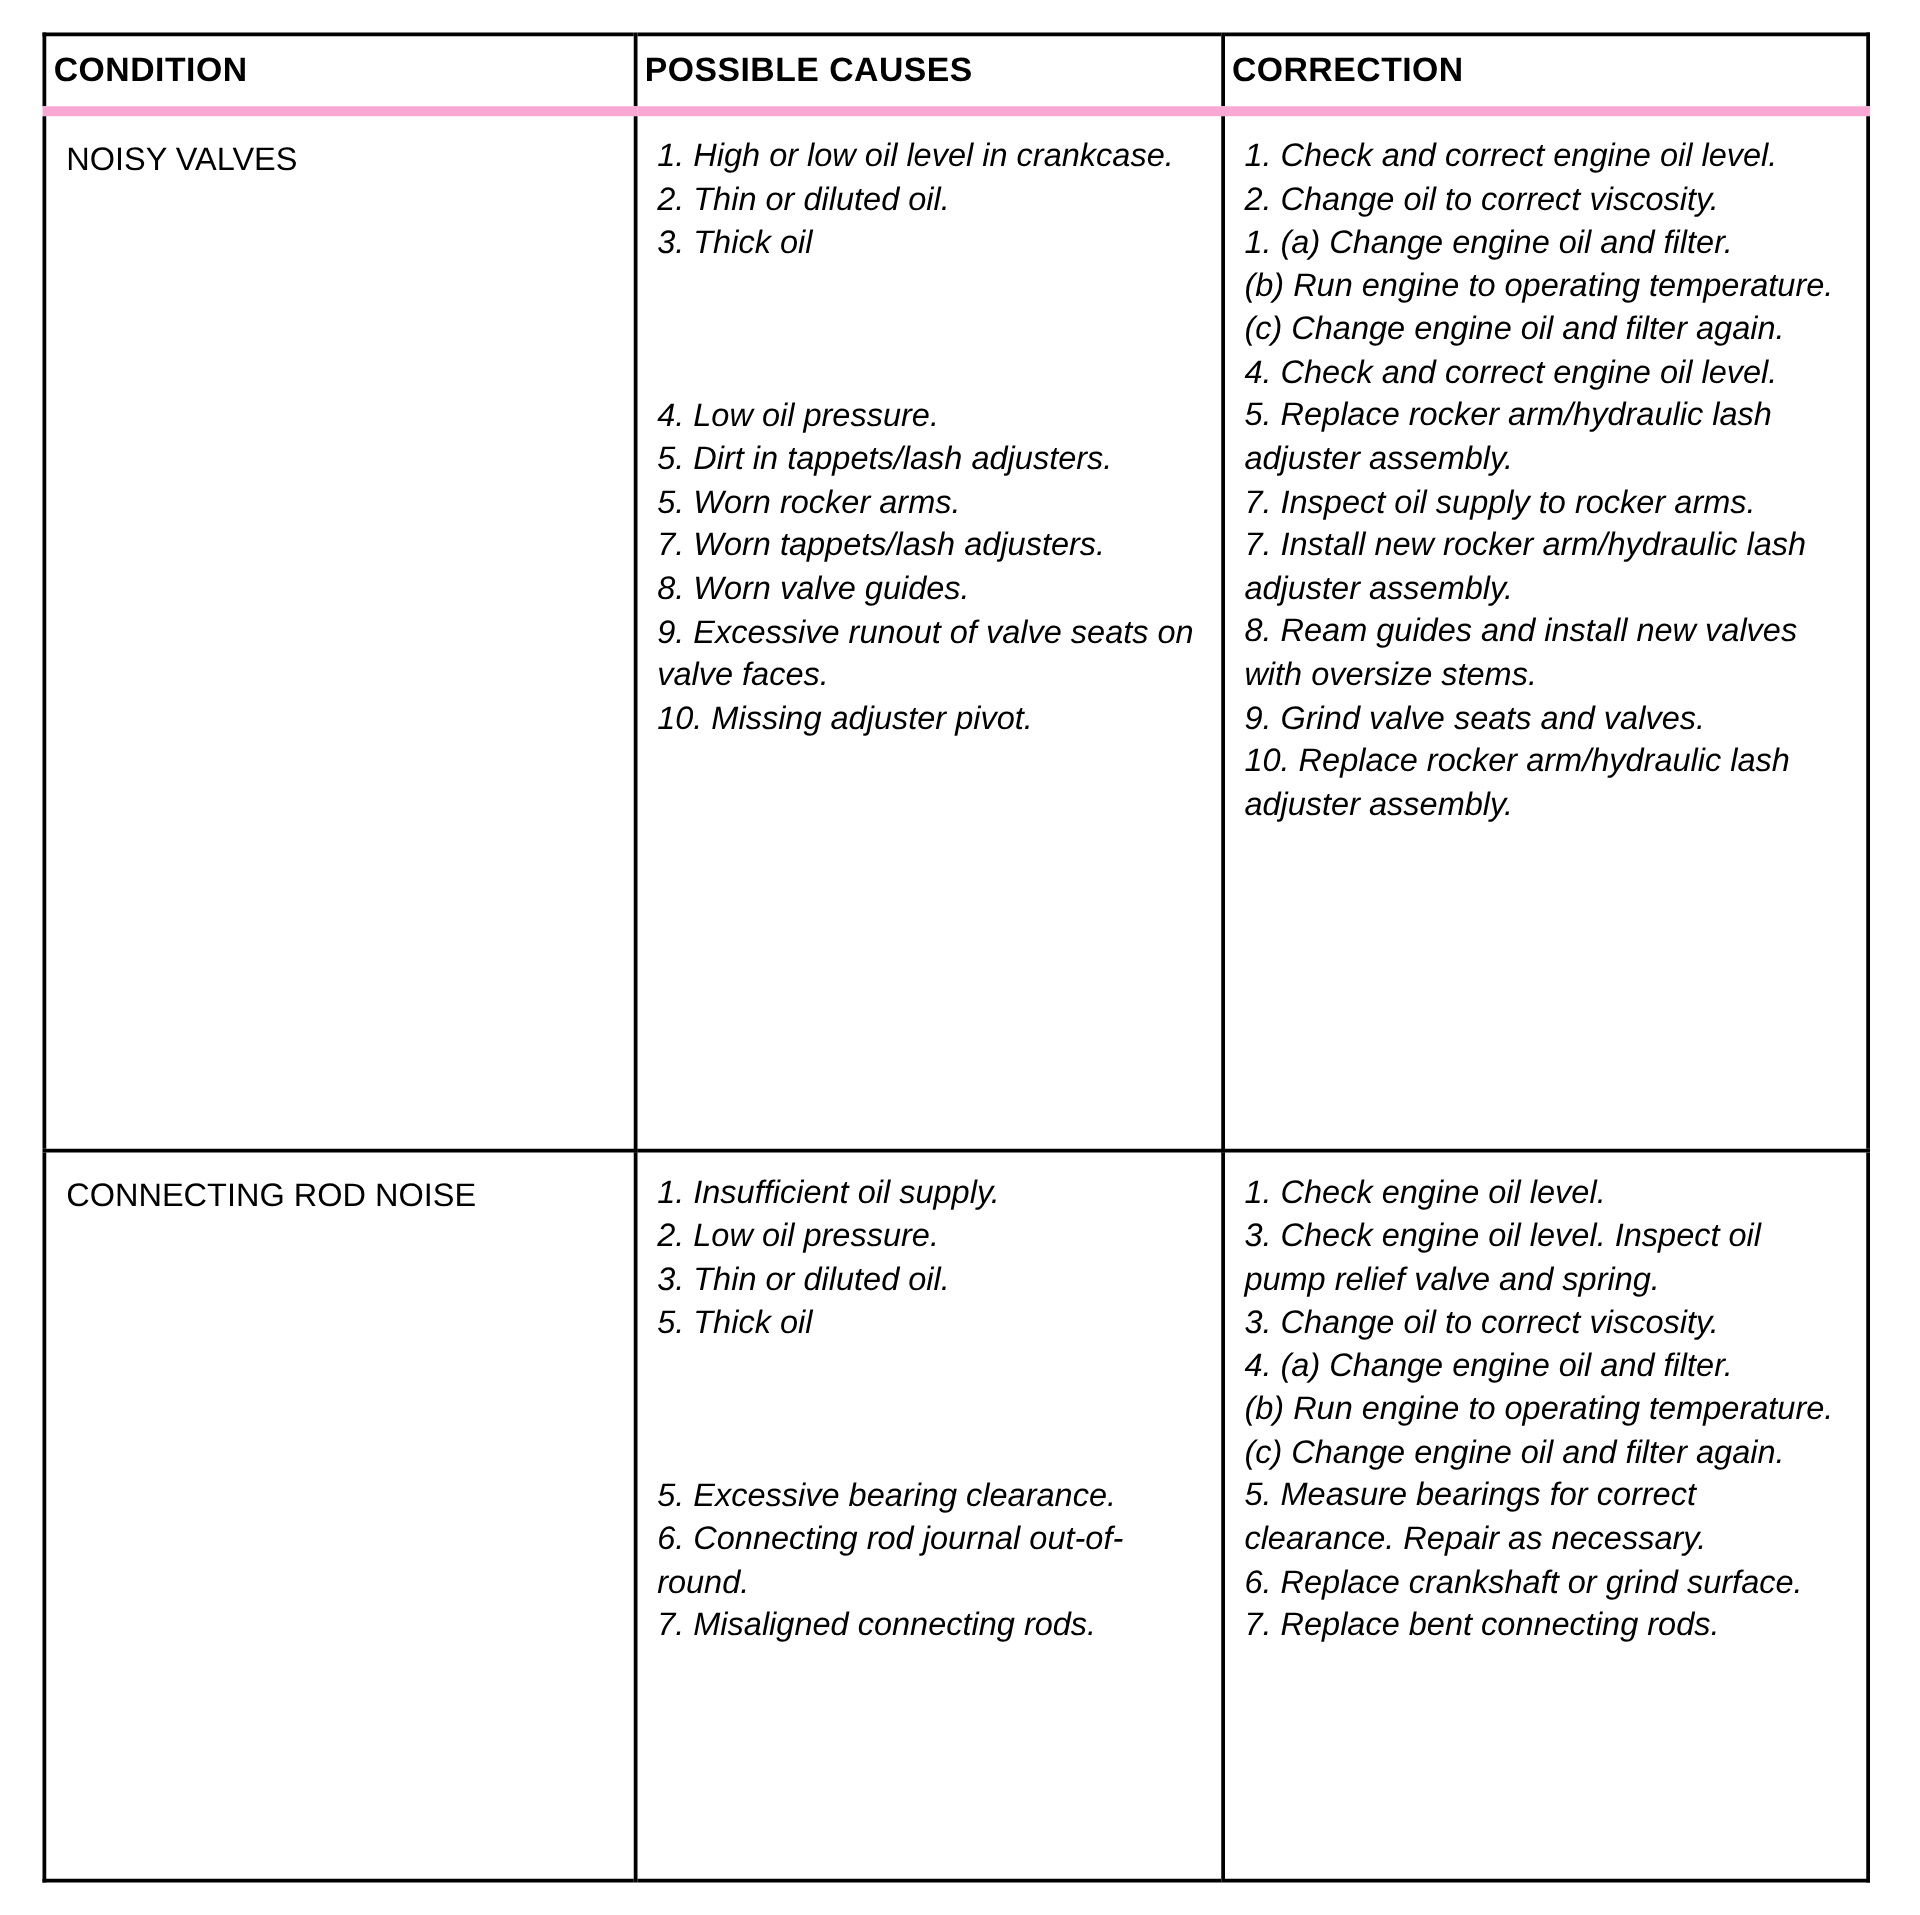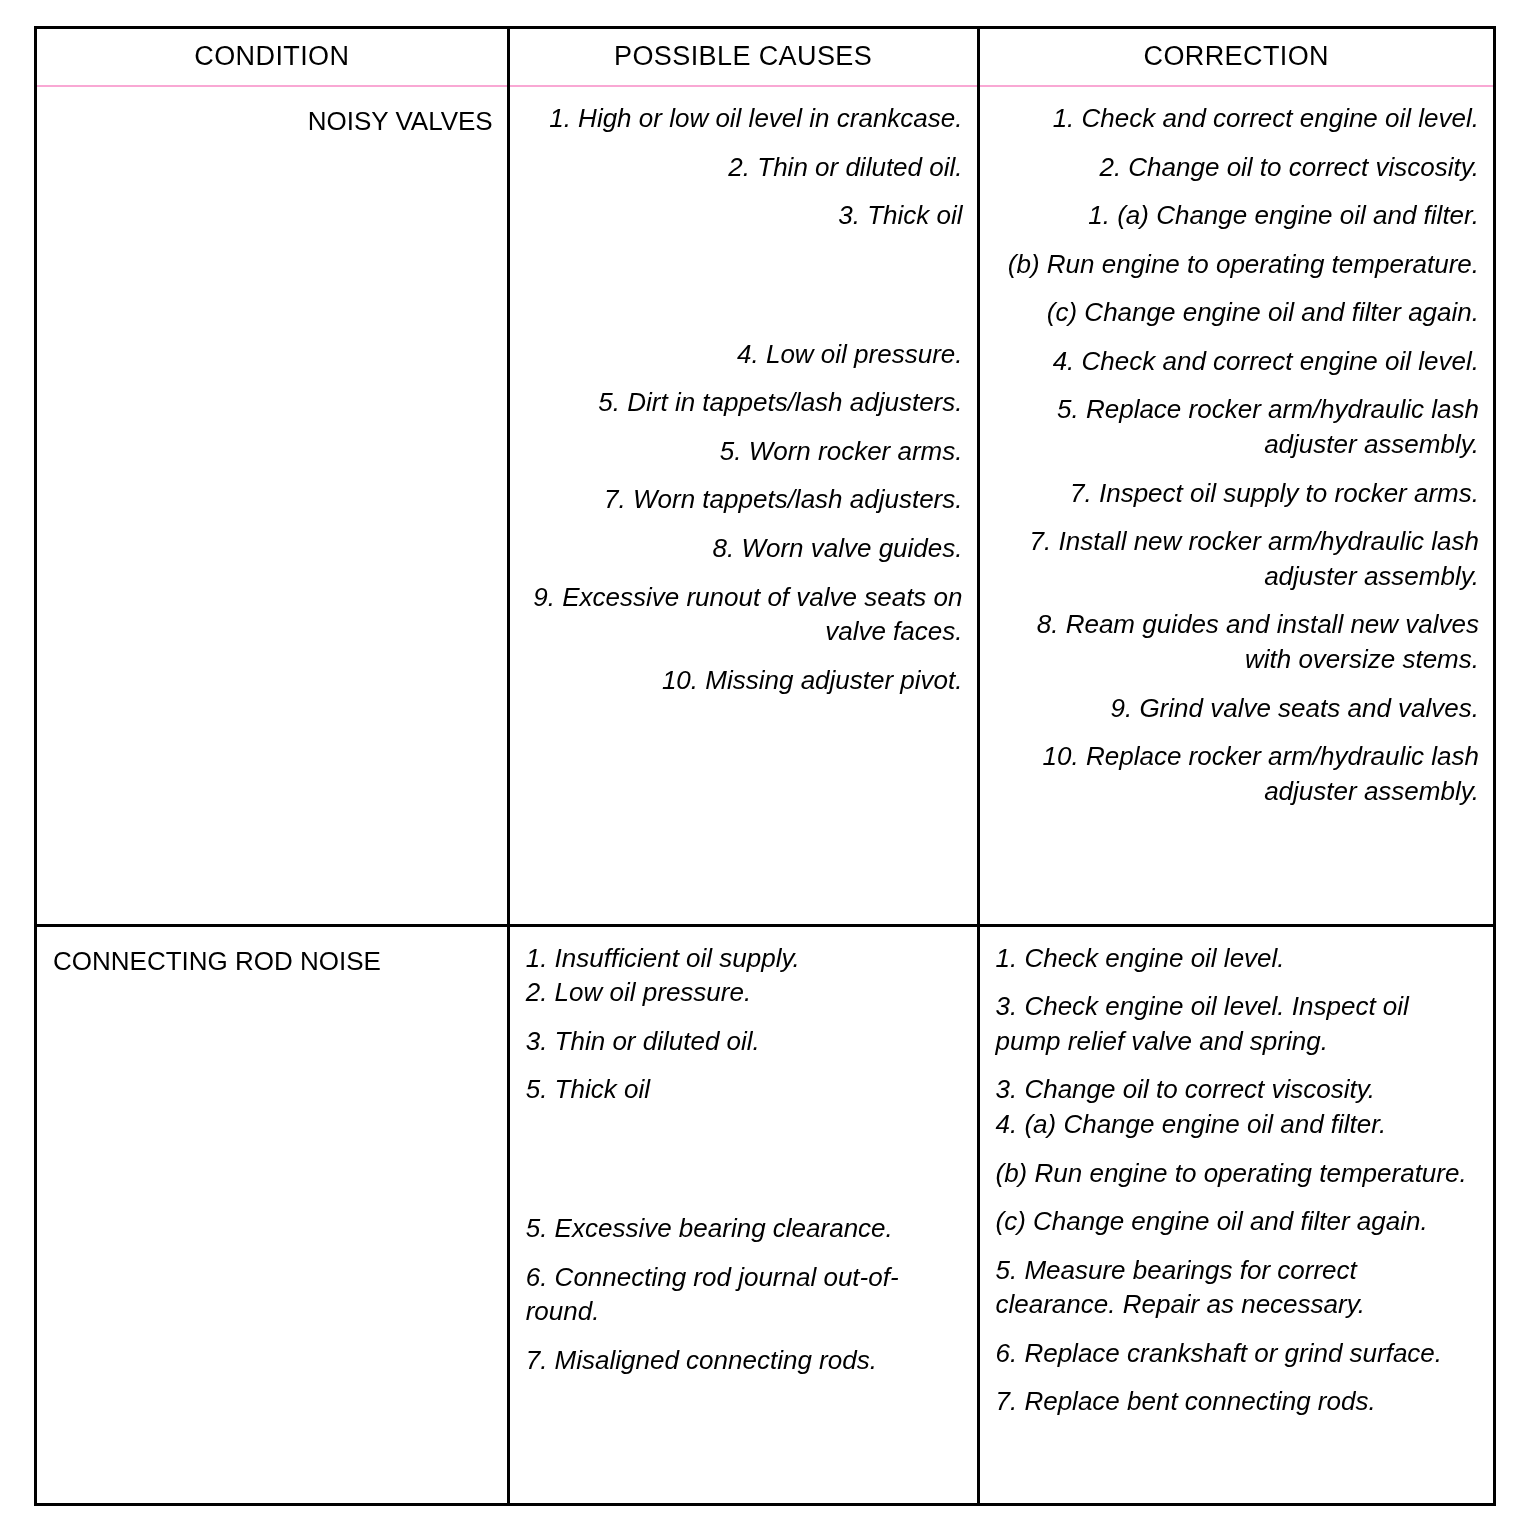--- a/index.html
+++ b/index.html
@@ -25,54 +25,54 @@
     width: 100%;
     height: 100%;
     table-layout: fixed;
     border: 3px solid #000;
   }
   table.tsb col.c-cond { width: 32.4%; }
   table.tsb col.c-cause { width: 32.2%; }
   table.tsb col.c-corr  { width: 35.4%; }
 
   thead th {
-    border-bottom: 2px solid #f9a8d4;
+    border-bottom: 8px solid #f9a8d4;
     border-right: 3px solid #000;
     font-size: 27px;
-    font-weight: normal;
+    font-weight: bold;
     letter-spacing: 0.4px;
-    text-align: center;
+    text-align: left;
     padding: 12px 6px 13px 6px;
     vertical-align: middle;
   }
   thead th:last-child { border-right: none; }
 
   tbody td {
     border-right: 3px solid #000;
     vertical-align: top;
     padding: 14px 14px 14px 16px;
     font-size: 26px;
     line-height: 1.33;
   }
   tbody td:last-child { border-right: none; }
-  tbody tr.row-sep > td { border-bottom: 3px solid #000; text-align: right; }
+  tbody tr.row-sep > td { border-bottom: 3px solid #000; }
 
   .cond-label {
     font-size: 26px;
     line-height: 1.3;
     padding-top: 4px;
     white-space: nowrap;
   }
   .items { margin: 0; padding: 0; }
   .item {
     margin: 0 0 0 0;
     padding: 0;
     font-style: italic;
   }
-  .item + .item { margin-top: 14px; }
+  .item + .item { margin-top: 0; }
   .item.tight + .item.tight { margin-top: 0; }
   .spacer-lg { height: 26px; }
   .sub { margin-top: 10px; }
 </style>
 </head>
 <body>
 
 <div class="sheet">
   <table class="tsb">
     <colgroup>

